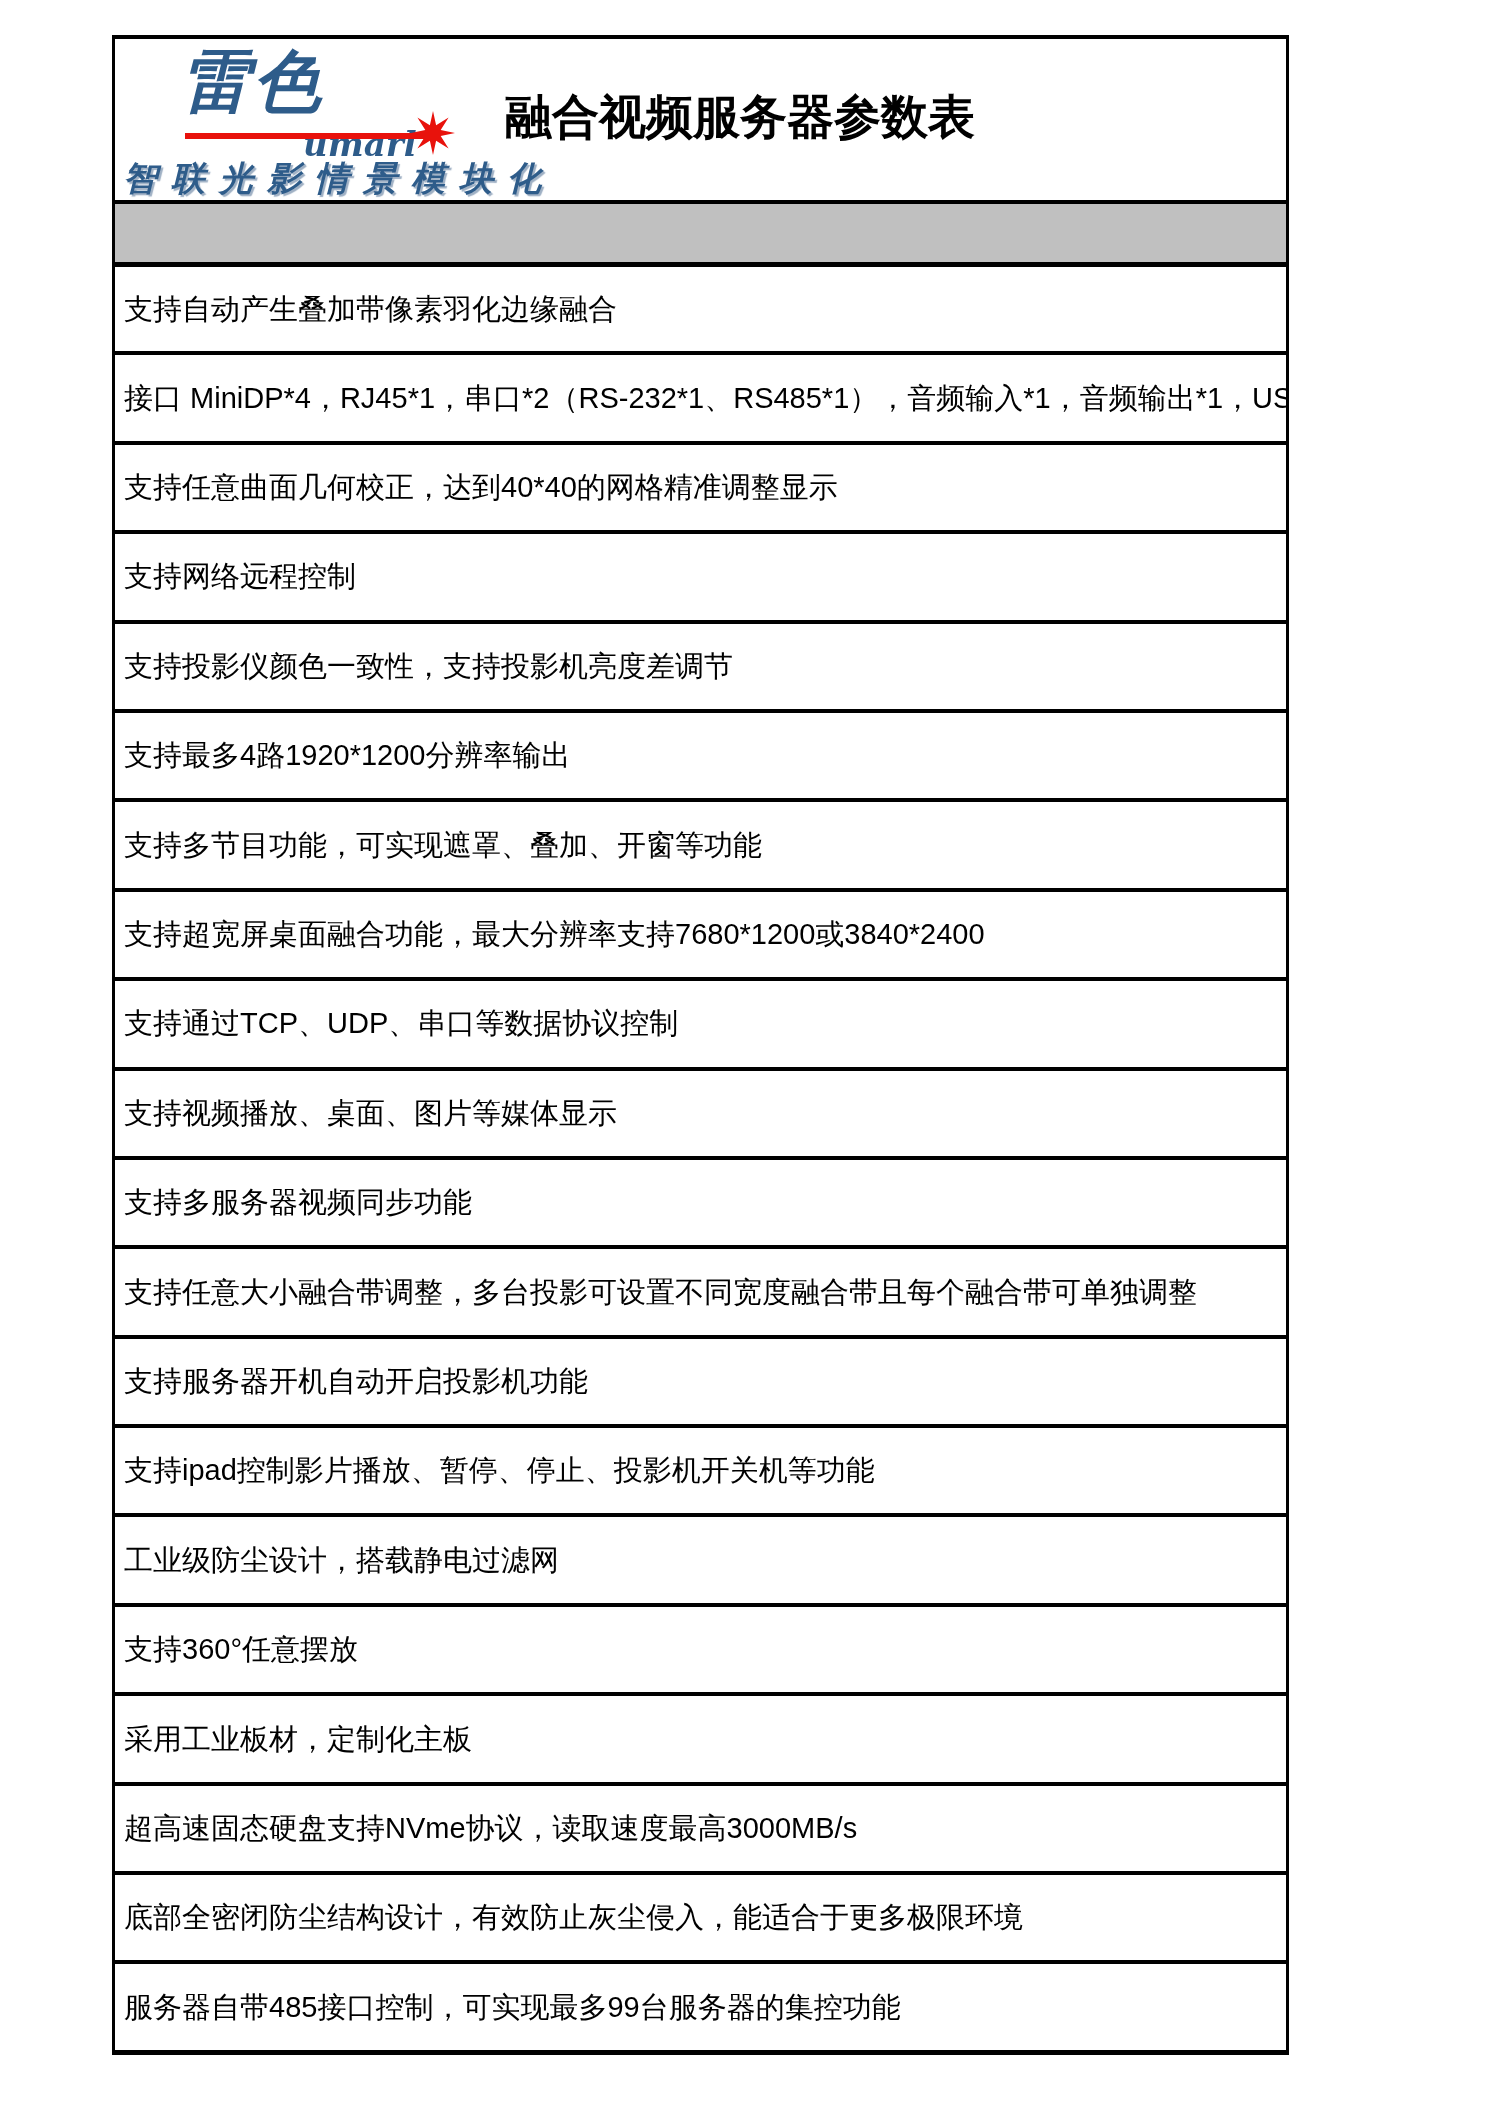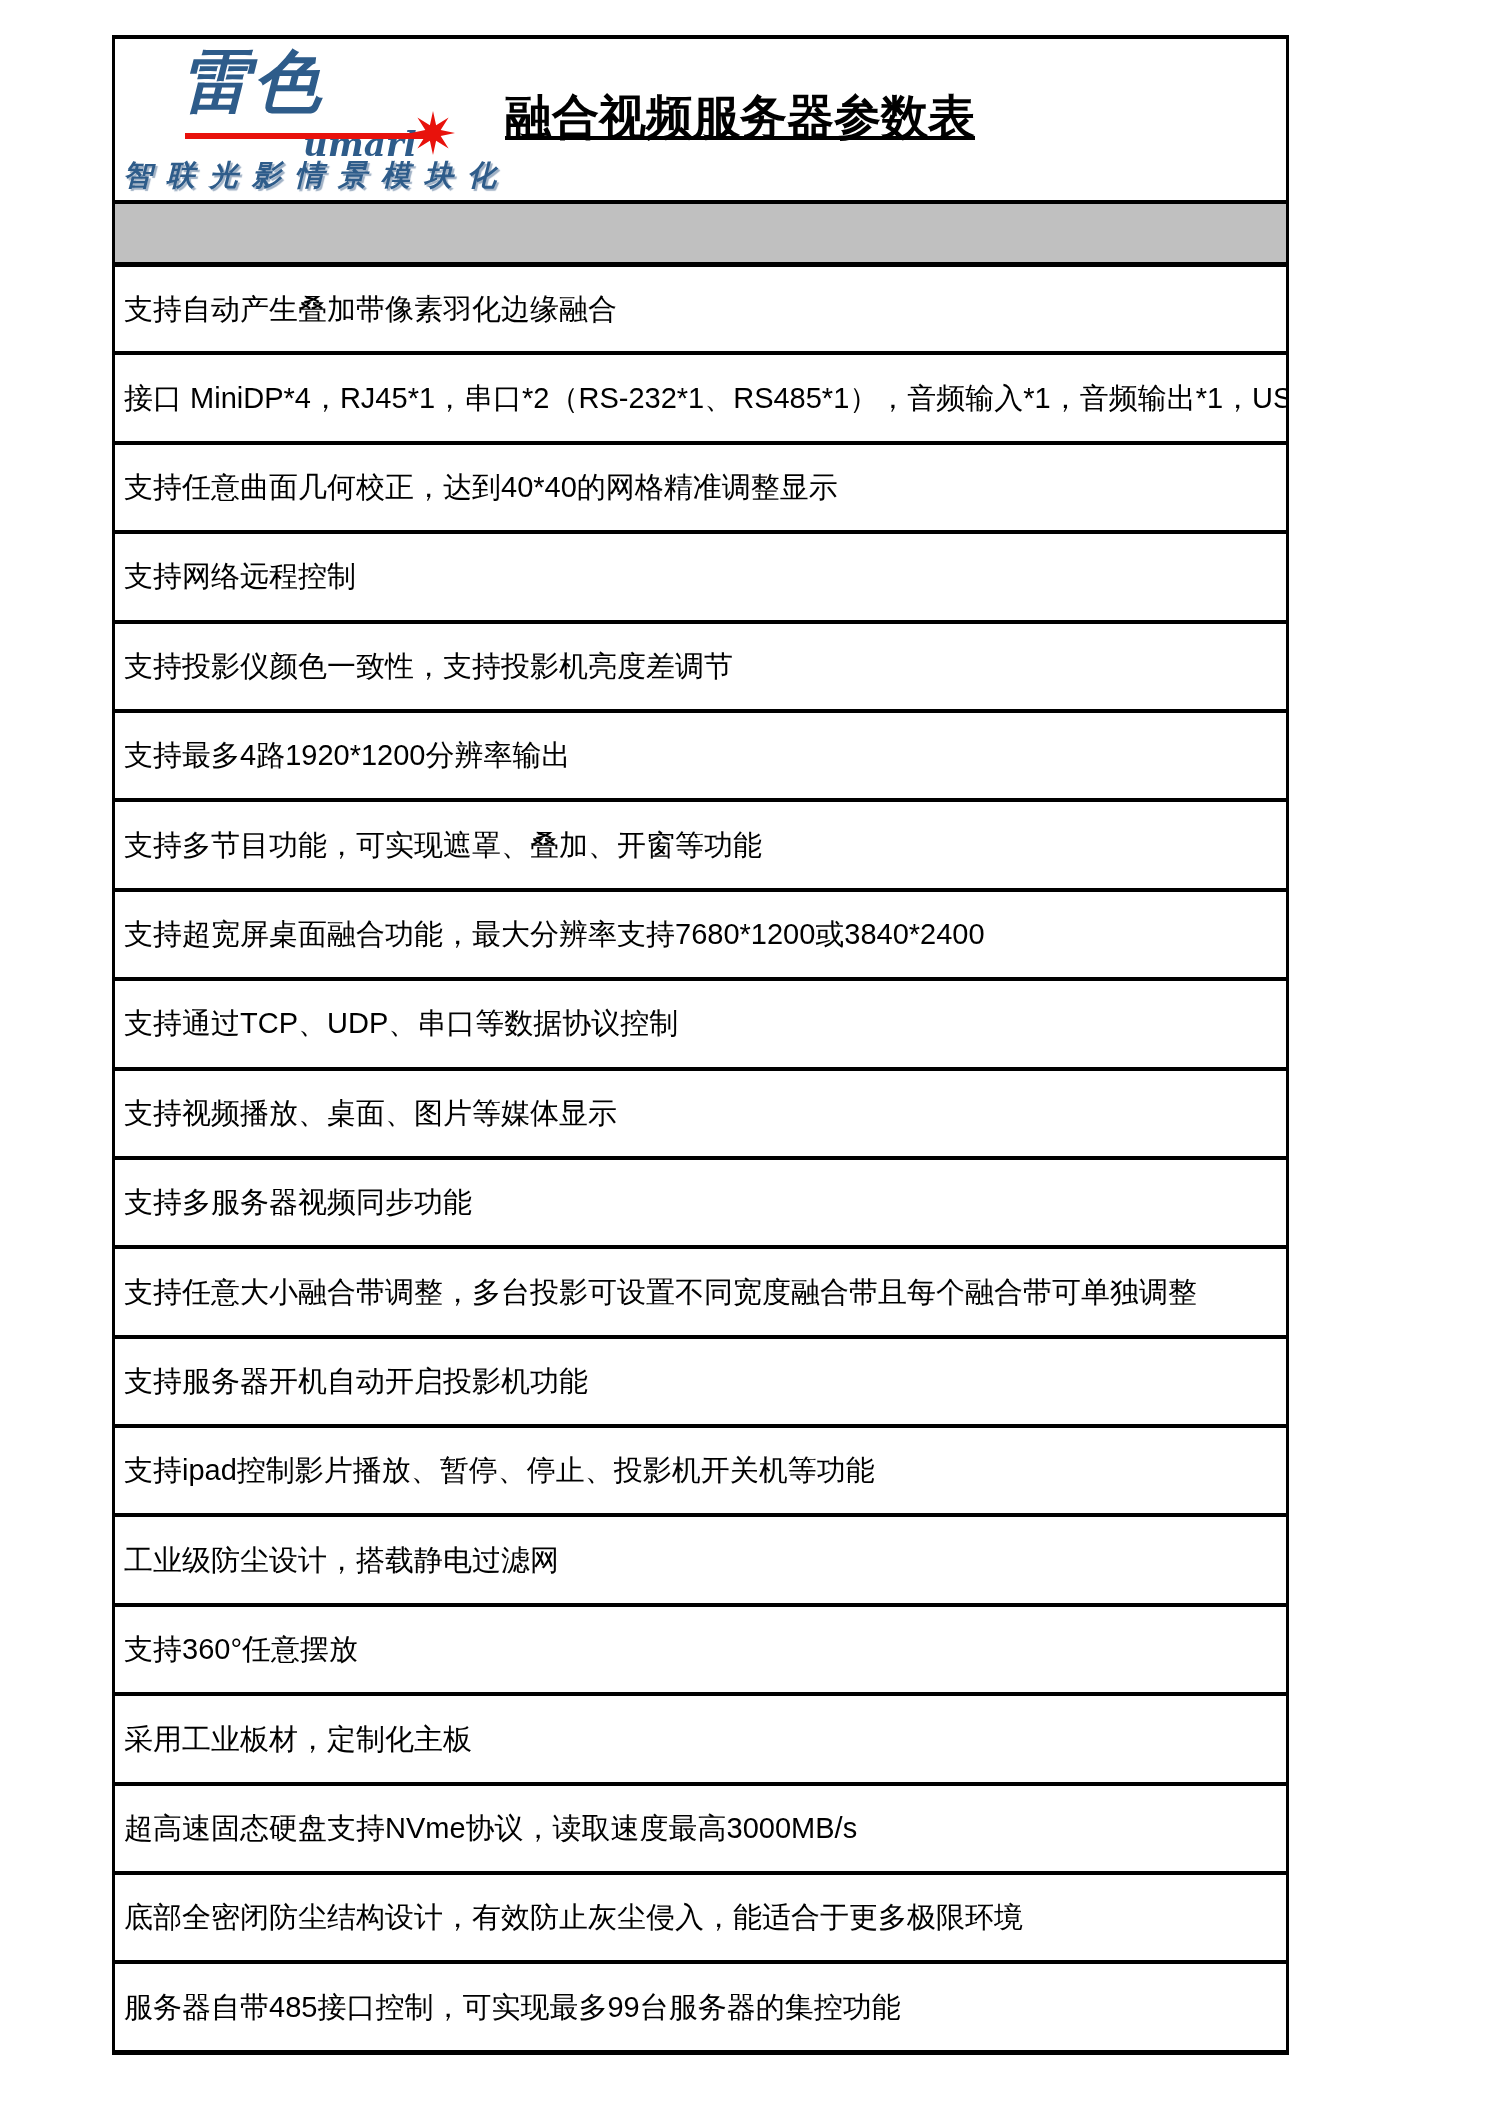--- a/index.html
+++ b/index.html
@@ -43,35 +43,34 @@
     background:#e8120c;
   }
   .logo-star {
     position:absolute; left:296px; top:72px;
     width:44px; height:44px;
   }
   .logo-tagline {
     position:absolute; left:8px; top:122px;
     font-family:"DejaVu Serif","Liberation Serif",serif;
     font-style:italic; font-weight:700;
-    font-size:29px; line-height:1;
+    font-size:34px; line-height:1;
     color:#2e5c8a;
     letter-spacing:14px;
     white-space:nowrap;
     text-shadow:2px 2px 1px #9fb0c4;
     text-align:center;
   }
   .doc-title {
     position:absolute; left:390px; top:52px;
     font-family:"DejaVu Serif","Liberation Serif",serif;
     font-weight:700;
     font-size:47px; line-height:1.1;
     color:#000;
     white-space:nowrap;
-    text-decoration:underline;
   }
   
   .gray-row {
     height:62px;
     box-sizing:border-box;
     border-top:4px solid #000;
     background:#c0c0c0;
   }
   
   .data-row {

